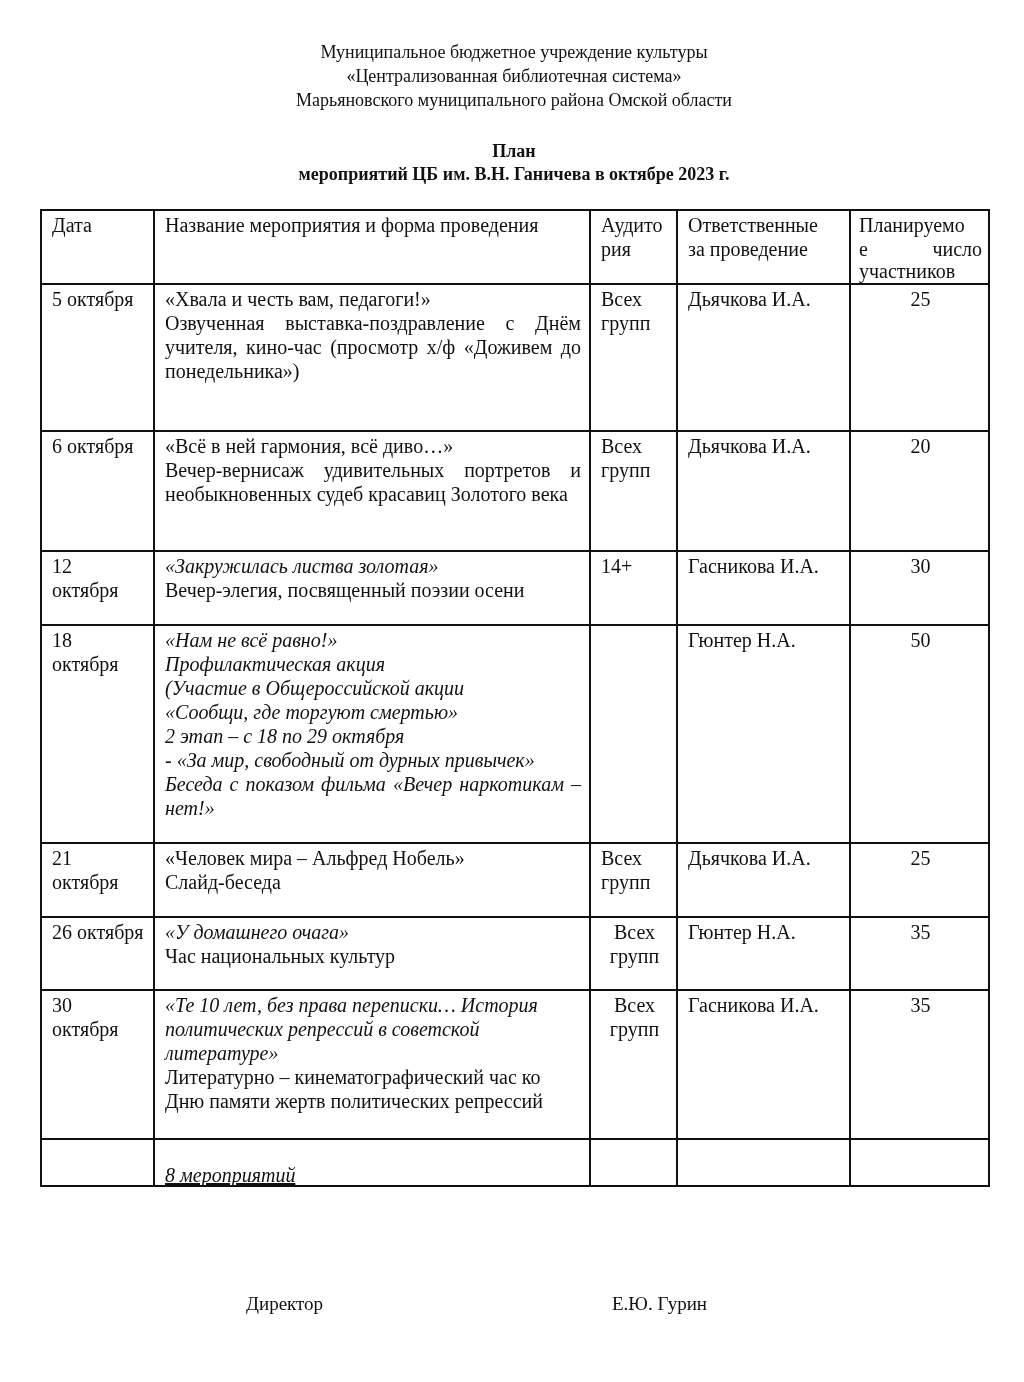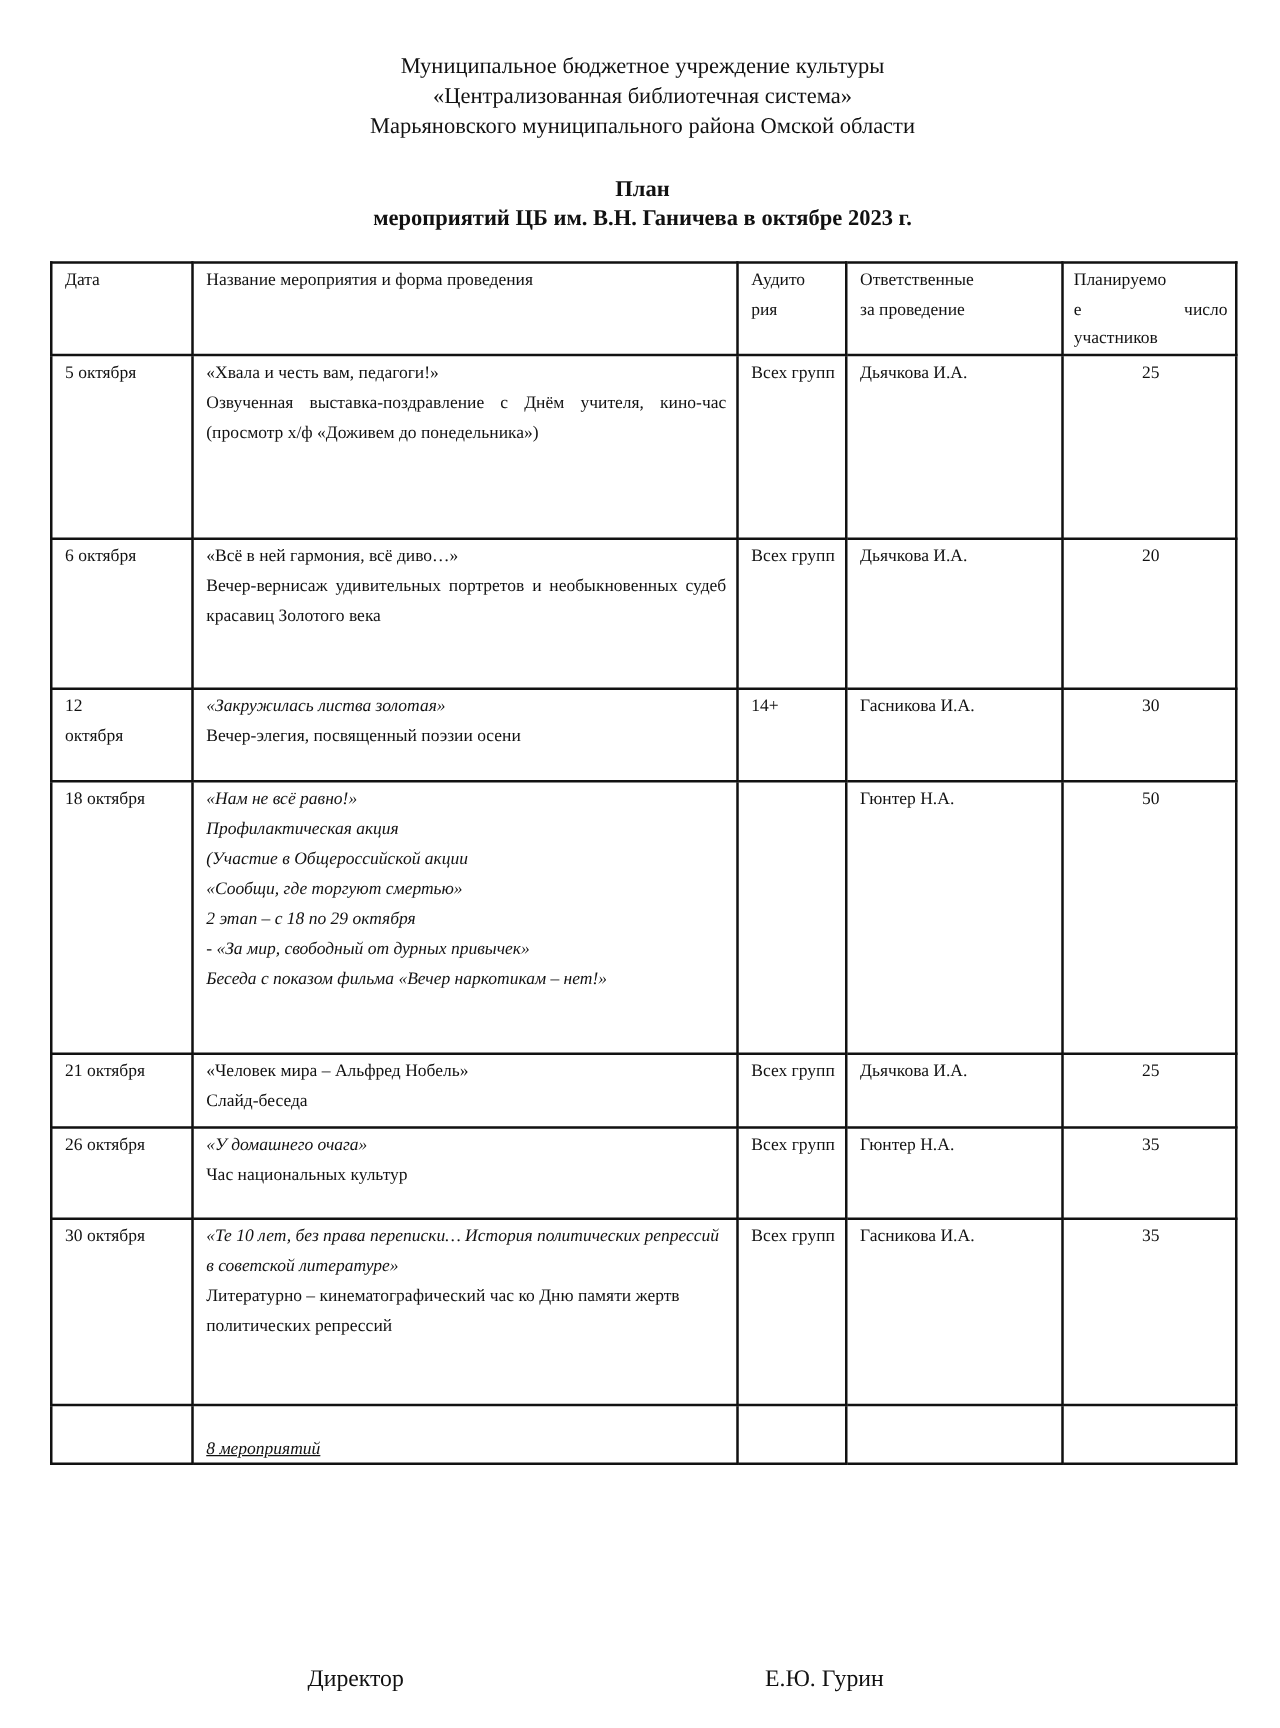--- a/index.html
+++ b/index.html
@@ -12,41 +12,41 @@
     position: absolute; left: 0; top: 40px; width: 1028px;
     text-align: center; font-size: 18px; line-height: 24px;
   }
   .title-block {
     position: absolute; left: 0; top: 140px; width: 1028px;
     text-align: center; font-size: 18px; line-height: 23px; font-weight: bold;
   }
   table.plan {
     position: absolute; left: 40px; top: 209px;
     border-collapse: collapse; table-layout: fixed;
-    width: 948px; font-size: 14px; line-height: 24px;
+    width: 948px; font-size: 20px; line-height: 24px;
   }
   table.plan td, table.plan th {
     border: 2px solid #111111; vertical-align: top;
     padding: 2px 8px 0 10px; font-weight: normal; text-align: left;
     overflow: hidden;
   }
   col.c-date { width: 113px; }
   col.c-name { width: 436px; }
   col.c-aud  { width: 87px; }
   col.c-resp { width: 173px; }
   col.c-num  { width: 139px; }
   .justify { text-align: justify; }
   .num { text-align: center !important; }
   .center { text-align: center !important; }
   .it { font-style: italic; }
   .line { display: block; }
   .total-cell { vertical-align: bottom !important; padding-bottom: 0 !important; }
   .total-text { font-style: italic; text-decoration: underline; display: block; margin-top: 22px; line-height: 20px; }
   .signature {
-    position: absolute; top: 1332px; font-size: 19px; line-height: 24px;
+    position: absolute; top: 1292px; font-size: 19px; line-height: 24px;
   }
   .sig-title { left: 246px; }
   .sig-name { left: 612px; }
 </style>
 </head>
 <body>
 
 <div class="header-block">
   <div>Муниципальное бюджетное учреждение культуры</div>
   <div>«Централизованная библиотечная система»</div>
@@ -131,21 +131,21 @@
       <span class="line">«Сообщи, где торгуют смертью»</span>
       <span class="line">2 этап – с 18 по 29 октября</span>
       <span class="line">- «За мир, свободный от дурных привычек»</span>
       <span class="line justify">Беседа с показом фильма «Вечер наркотикам – нет!»</span>
     </td>
     <td></td>
     <td>Гюнтер Н.А.</td>
     <td class="num">50</td>
   </tr>
 
-  <tr style="height:59px">
+  <tr style="height:74px">
     <td style="padding-right:30px;">21 октября</td>
     <td>
       <span class="line">«Человек мира – Альфред Нобель»</span>
       <span class="line">Слайд-беседа</span>
     </td>
     <td>Всех групп</td>
     <td>Дьячкова И.А.</td>
     <td class="num">25</td>
   </tr>
 

